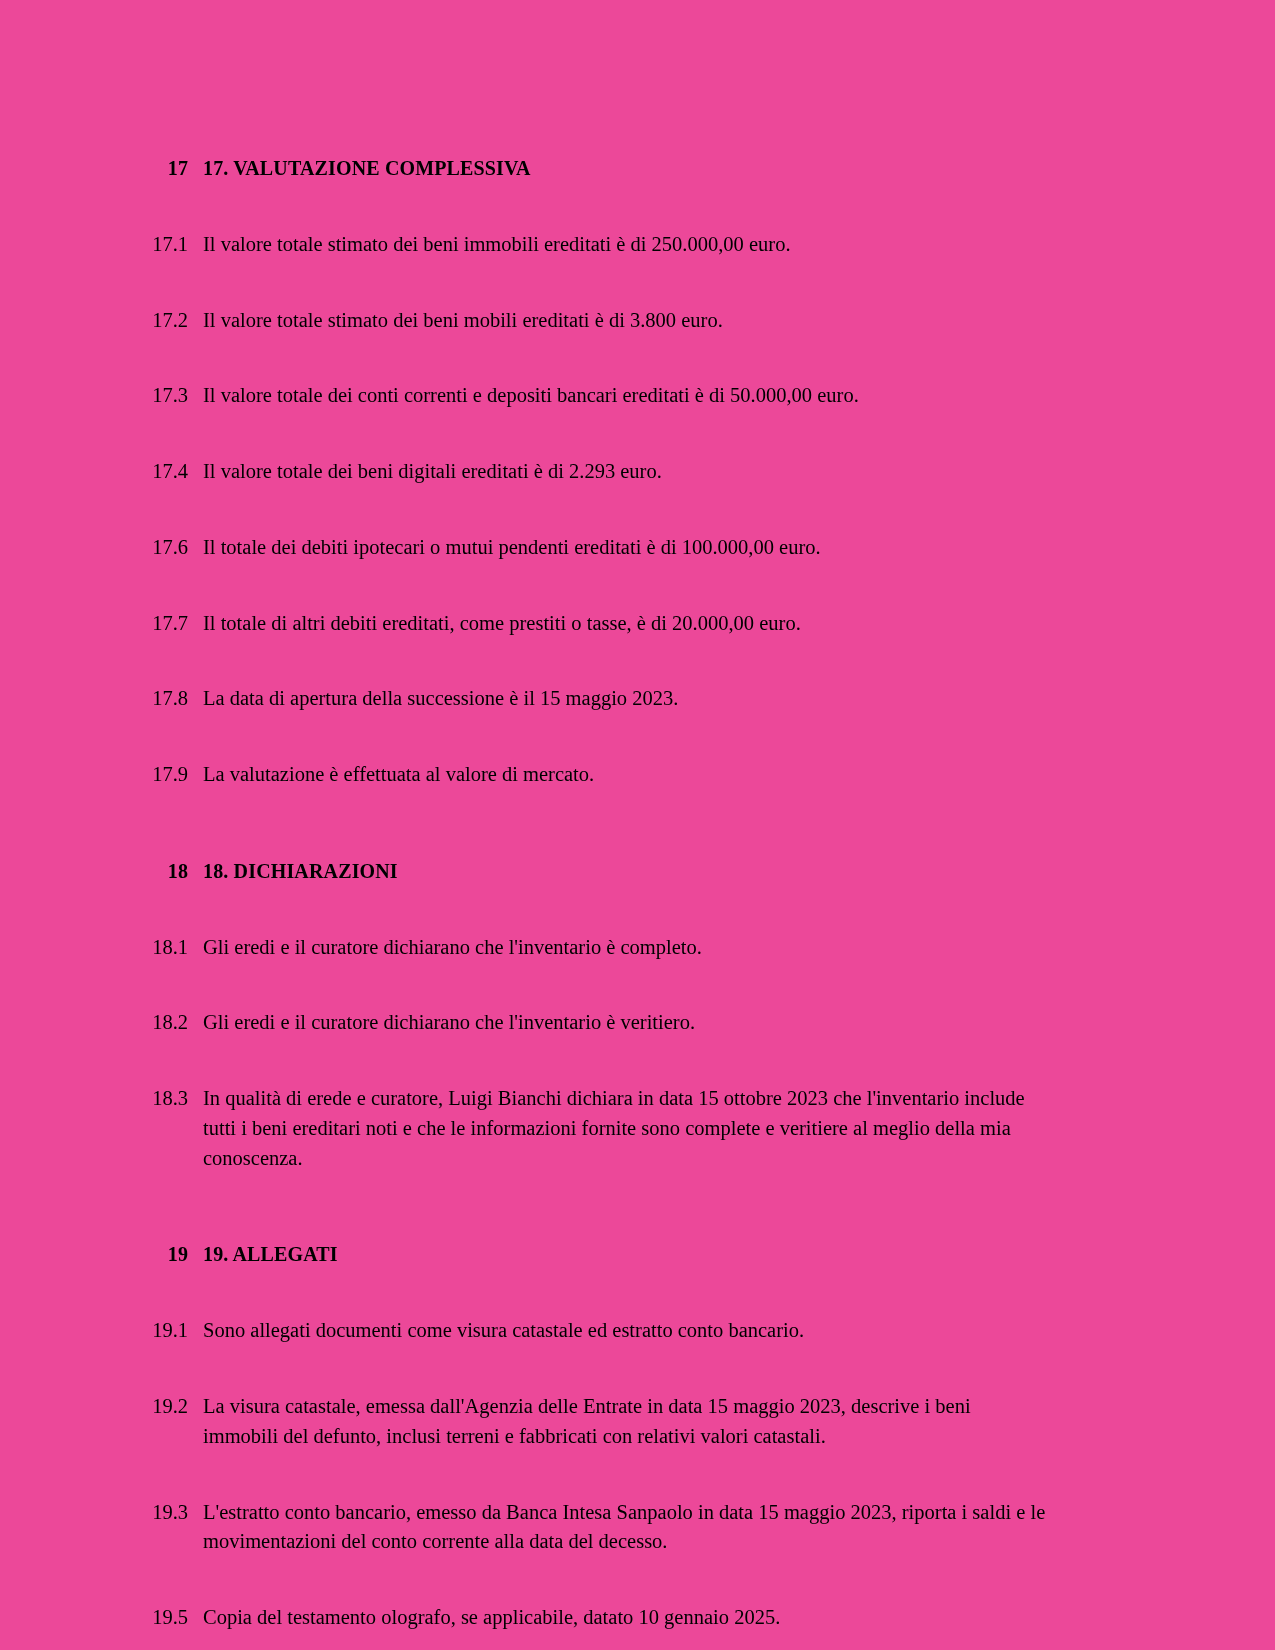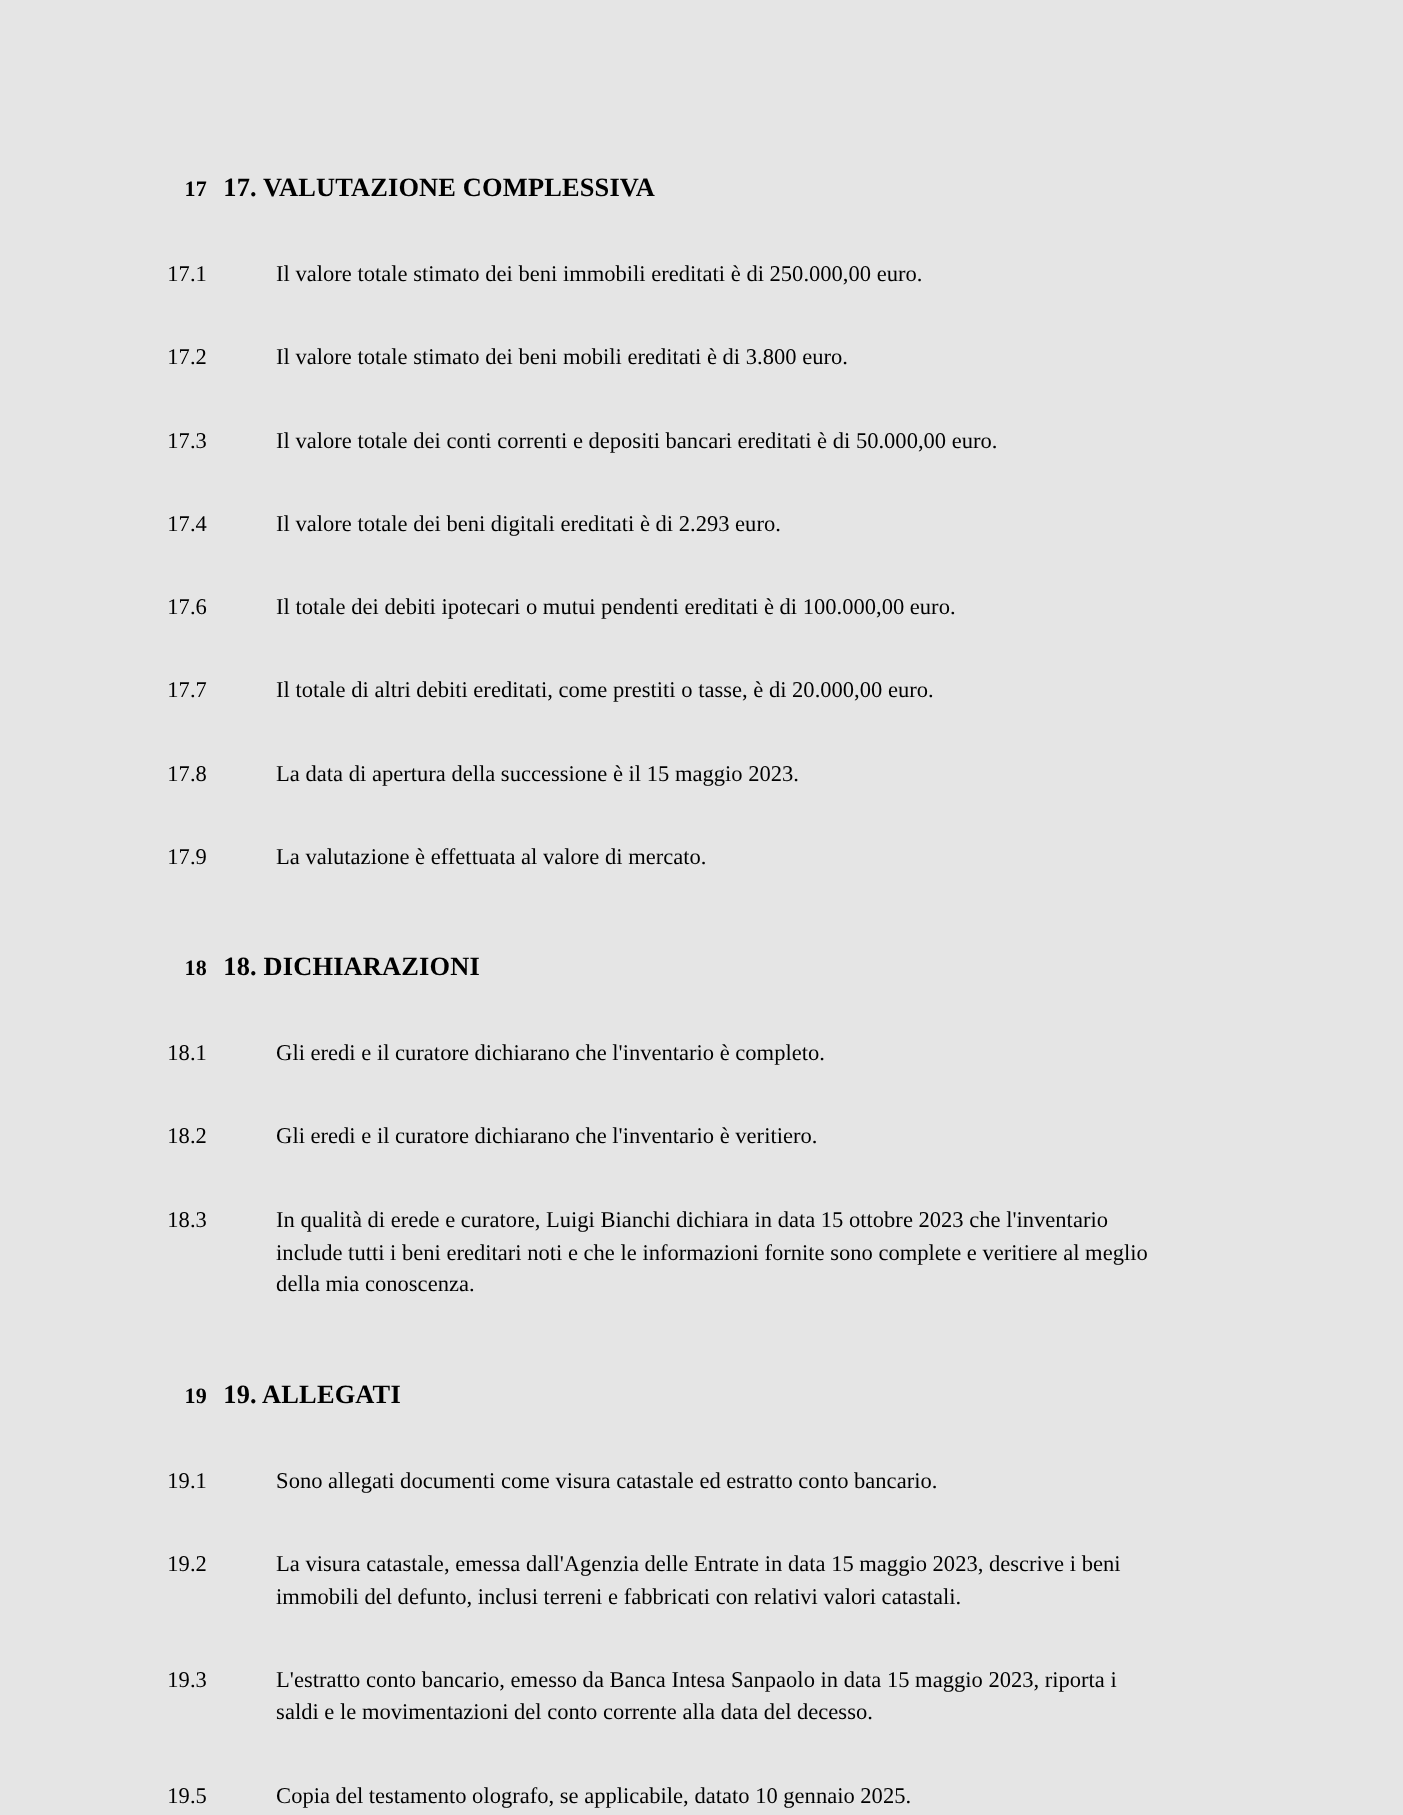--- a/index.html
+++ b/index.html
@@ -16,21 +16,21 @@
     color: #000000;
     -webkit-font-smoothing: antialiased;
   }
 
   .page {
     position: relative;
     width: 1275px;
     height: 1650px;
     box-sizing: border-box;
     padding: 155px 225px 60px 130px;
-    background: #e5e5e5;
+    background: #ec4899;
   }
 
   .doc-body {
     width: 920px;
   }
 
   
   .section {
     margin: 0 0 0 0;
   }
@@ -49,31 +49,30 @@
     text-align: right;
     font-weight: bold;
     font-size: 20px;
     line-height: 1.35;
     letter-spacing: 0.1px;
   }
   .section-heading .title-col {
     flex: 1;
     padding-left: 15px;
     font-weight: bold;
-    font-size: 24px;
+    font-size: 20px;
     line-height: 1.35;
     letter-spacing: 0.15px;
   }
 
   
   .clause {
     display: flex;
     align-items: baseline;
     margin-bottom: 26px;
-    gap: 48px;
   }
   .clause:last-child {
     margin-bottom: 0;
   }
   .clause .num-col {
     flex: 0 0 58px;
     text-align: right;
     font-size: 20.5px;
     line-height: 1.45;
     white-space: nowrap;

